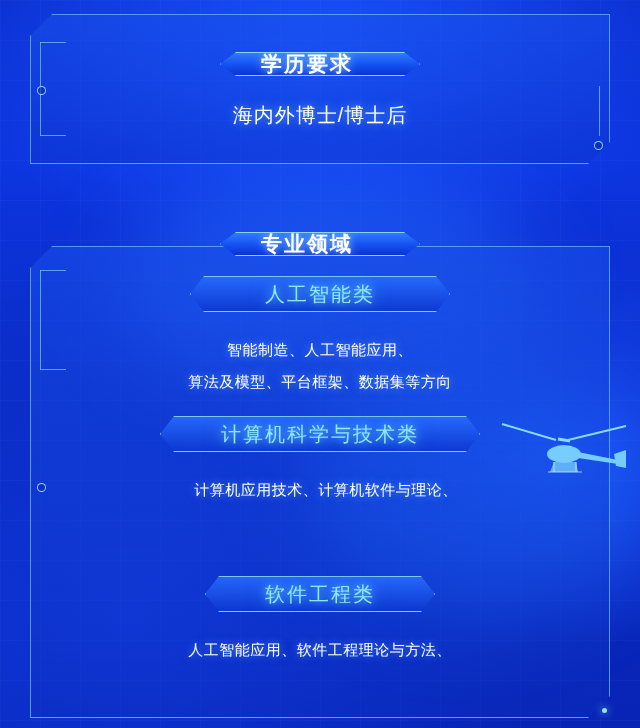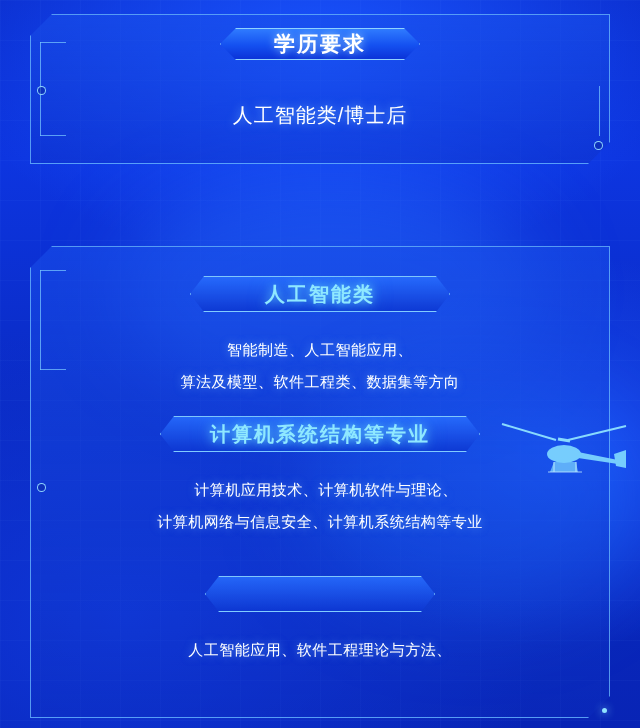--- a/index.html
+++ b/index.html
@@ -71,30 +71,30 @@
     border: 1.5px solid rgba(150,220,255,0.95);
     border-radius: 50%;
     background: rgba(10,40,170,0.6);
   }
 
   
   .title-pill {
     position: absolute;
     left: 50%;
     transform: translateX(-50%);
-    height: 32px;
+    height: 24px;
     display: flex;
     align-items: center;
-    justify-content: center;
     padding: 0 40px;
     box-sizing: border-box;
     background: linear-gradient(180deg, #2f7bff 0%, #1450f0 55%, #0b33d8 100%);
     border: 1.5px solid #8fd2ff;
     clip-path: polygon(16px 0, calc(100% - 16px) 0, 100% 50%, calc(100% - 16px) 100%, 16px 100%, 0 50%);
     box-shadow: 0 0 18px rgba(90,170,255,0.55);
+    margin-top: 24px;
   }
   .title-pill span {
     font-size: 21px;
     font-weight: bold;
     letter-spacing: 2px;
     color: #ffffff;
     text-shadow: 0 0 8px rgba(160,220,255,0.9);
     white-space: nowrap;
   }
   .pill-wing {
@@ -135,21 +135,21 @@
     align-items: center;
     justify-content: center;
     padding: 0 26px;
     box-sizing: border-box;
     background: linear-gradient(180deg, rgba(40,110,255,0.85), rgba(13,55,210,0.9));
     border: 1.5px solid rgba(140,215,255,0.9);
     clip-path: polygon(14px 0, calc(100% - 14px) 0, 100% 50%, calc(100% - 14px) 100%, 14px 100%, 0 50%);
   }
   .sub-title span {
     font-size: 20px;
-    font-weight: bold;
+    font-weight: normal;
     letter-spacing: 2px;
     color: #8fe8ff;
     text-shadow: 0 0 10px rgba(110,220,255,0.95), 0 0 20px rgba(60,160,255,0.7);
     white-space: nowrap;
   }
   .bracket {
     position: absolute;
     top: 4px;
     width: 18px; height: 28px;
     border-top: 1.5px solid rgba(150,225,255,0.9);
@@ -198,54 +198,59 @@
     <div class="corner-dot" style="left:7px; top:72px;"></div>
     <div class="corner-dot" style="right:7px; bottom:14px;"></div>
     <div class="frame-line" style="right:10px; bottom:28px; width:1px; height:50px; opacity:.8;"></div>
 
     <div class="title-pill" style="top:14px; width:200px;">
       <span>学历要求</span>
       <div class="pill-wing left"></div>
       <div class="pill-wing right"></div>
     </div>
 
-    <div class="panel-text" style="top:88px;">人工智能类/博士后</div>
+    <div class="panel-text" style="top:88px;">海内外博士/博士后</div>
   </div>
 
   <div class="section-2">
     <div class="panel-frame cut-tl" style="top:18px; height:472px;"></div>
     <div class="frame-line" style="left:10px; top:42px; width:1px; height:100px; opacity:.8;"></div>
     <div class="frame-line" style="left:10px; top:42px; width:26px; height:1px; opacity:.8;"></div>
     <div class="frame-line" style="left:10px; top:141px; width:26px; height:1px; opacity:.8;"></div>
     <div class="corner-dot" style="left:7px; top:255px;"></div>
     <div class="dot-tiny" style="left:572px; top:480px;"></div>
 
+    <div class="title-pill" style="top:-20px; width:200px;">
+      <span>专业领域</span>
+      <div class="pill-wing left"></div>
+      <div class="pill-wing right"></div>
+    </div>
 
     <div class="sub-block" style="top:48px; height:140px;">
       <div class="sub-title" style="width:260px;">
         <span>人工智能类</span>
         <div class="bracket l" style="left:-26px;"></div>
         <div class="bracket r" style="right:-26px;"></div>
       </div>
       <div class="body-line" style="position:absolute; left:0; right:0; top:58px;">智能制造、人工智能应用、</div>
-      <div class="body-line" style="position:absolute; left:0; right:0; top:90px;">算法及模型、软件工程类、数据集等方向</div>
+      <div class="body-line" style="position:absolute; left:0; right:0; top:90px;">算法及模型、平台框架、数据集等方向</div>
     </div>
 
     <div class="sub-block" style="top:188px; height:148px;">
       <div class="sub-title" style="width:320px;">
-        <span>计算机系统结构等专业</span>
+        <span>计算机科学与技术类</span>
         <div class="bracket l" style="left:-26px;"></div>
         <div class="bracket r" style="right:-26px;"></div>
       </div>
       <div class="body-line" style="position:absolute; left:12px; right:0; top:58px;">计算机应用技术、计算机软件与理论、</div>
-      <div class="body-line" style="position:absolute; left:0; right:0; top:90px;">计算机网络与信息安全、计算机系统结构等专业</div>
     </div>
 
     <div class="sub-block" style="top:348px; height:140px;">
       <div class="sub-title" style="width:230px;">
+        <span>软件工程类</span>
         <div class="bracket l" style="left:-26px;"></div>
         <div class="bracket r" style="right:-26px;"></div>
       </div>
       <div class="body-line" style="position:absolute; left:0; right:0; top:58px;">人工智能应用、软件工程理论与方法、</div>
     </div>
   </div>
 
   <div class="heli">
     <svg width="132" height="72" viewBox="0 0 132 72" xmlns="http://www.w3.org/2000/svg">
       <g stroke="#8fe2ff" stroke-width="1.4" fill="none" opacity="0.95">

